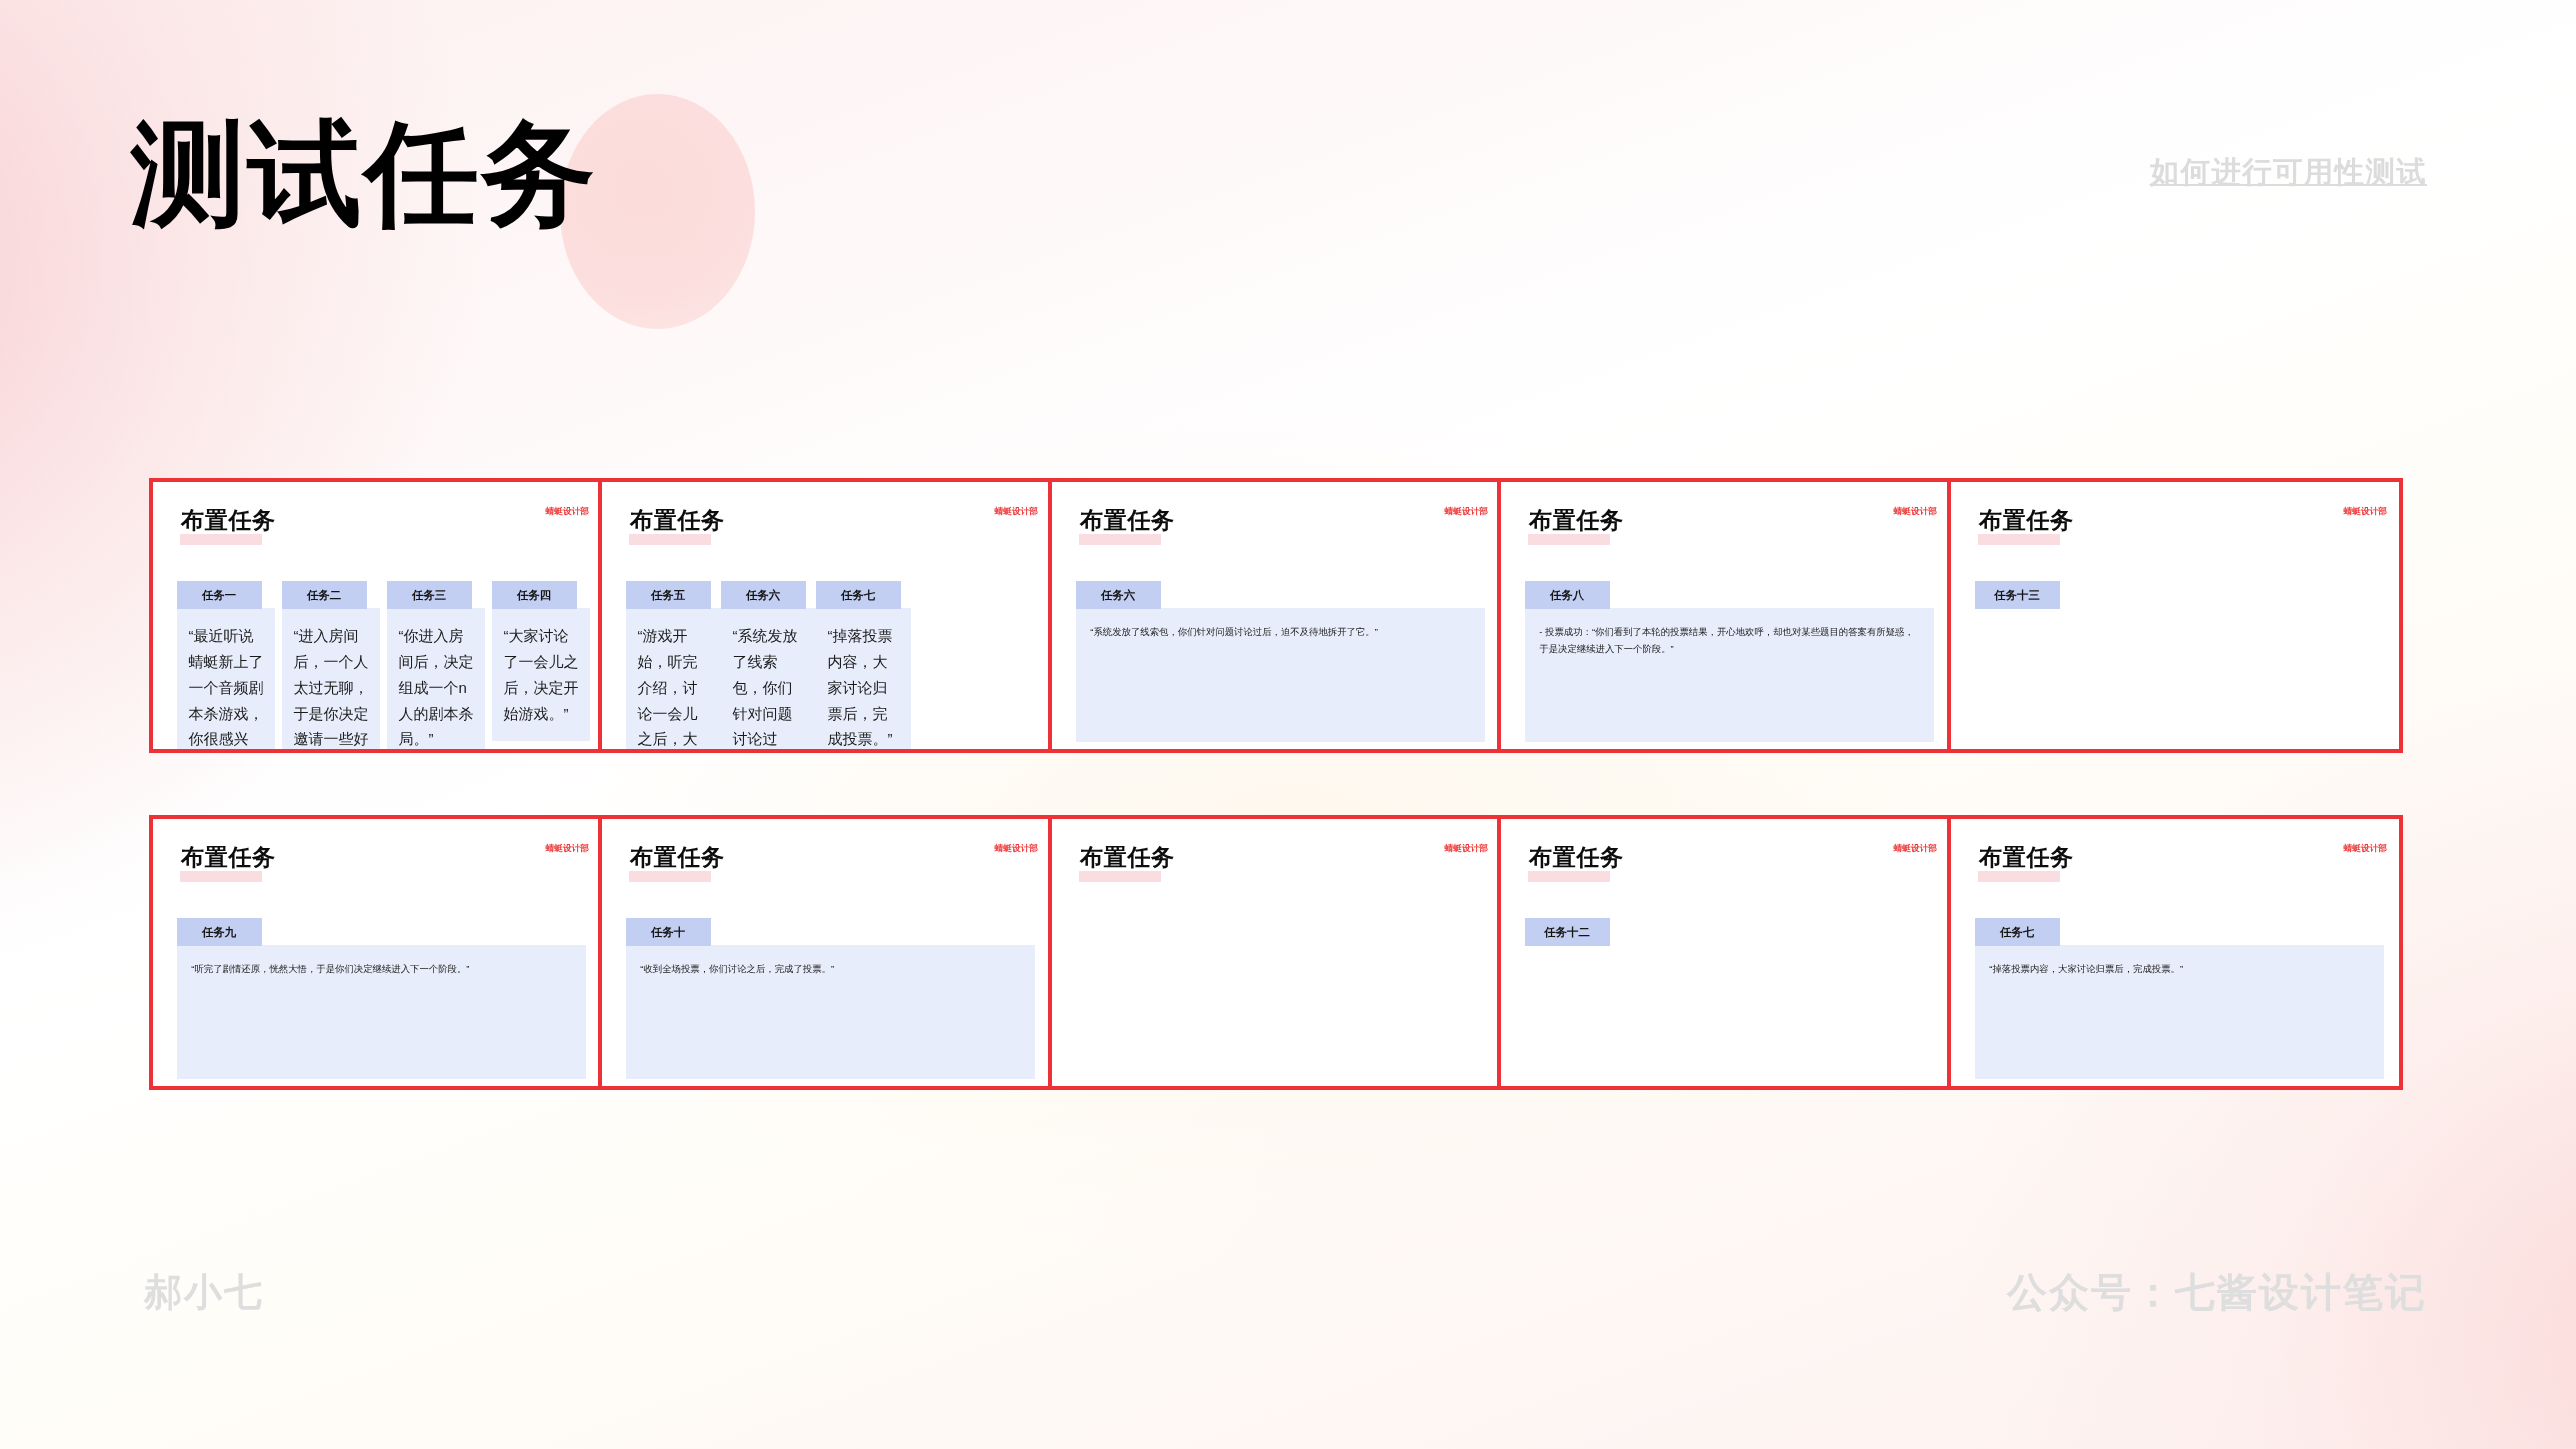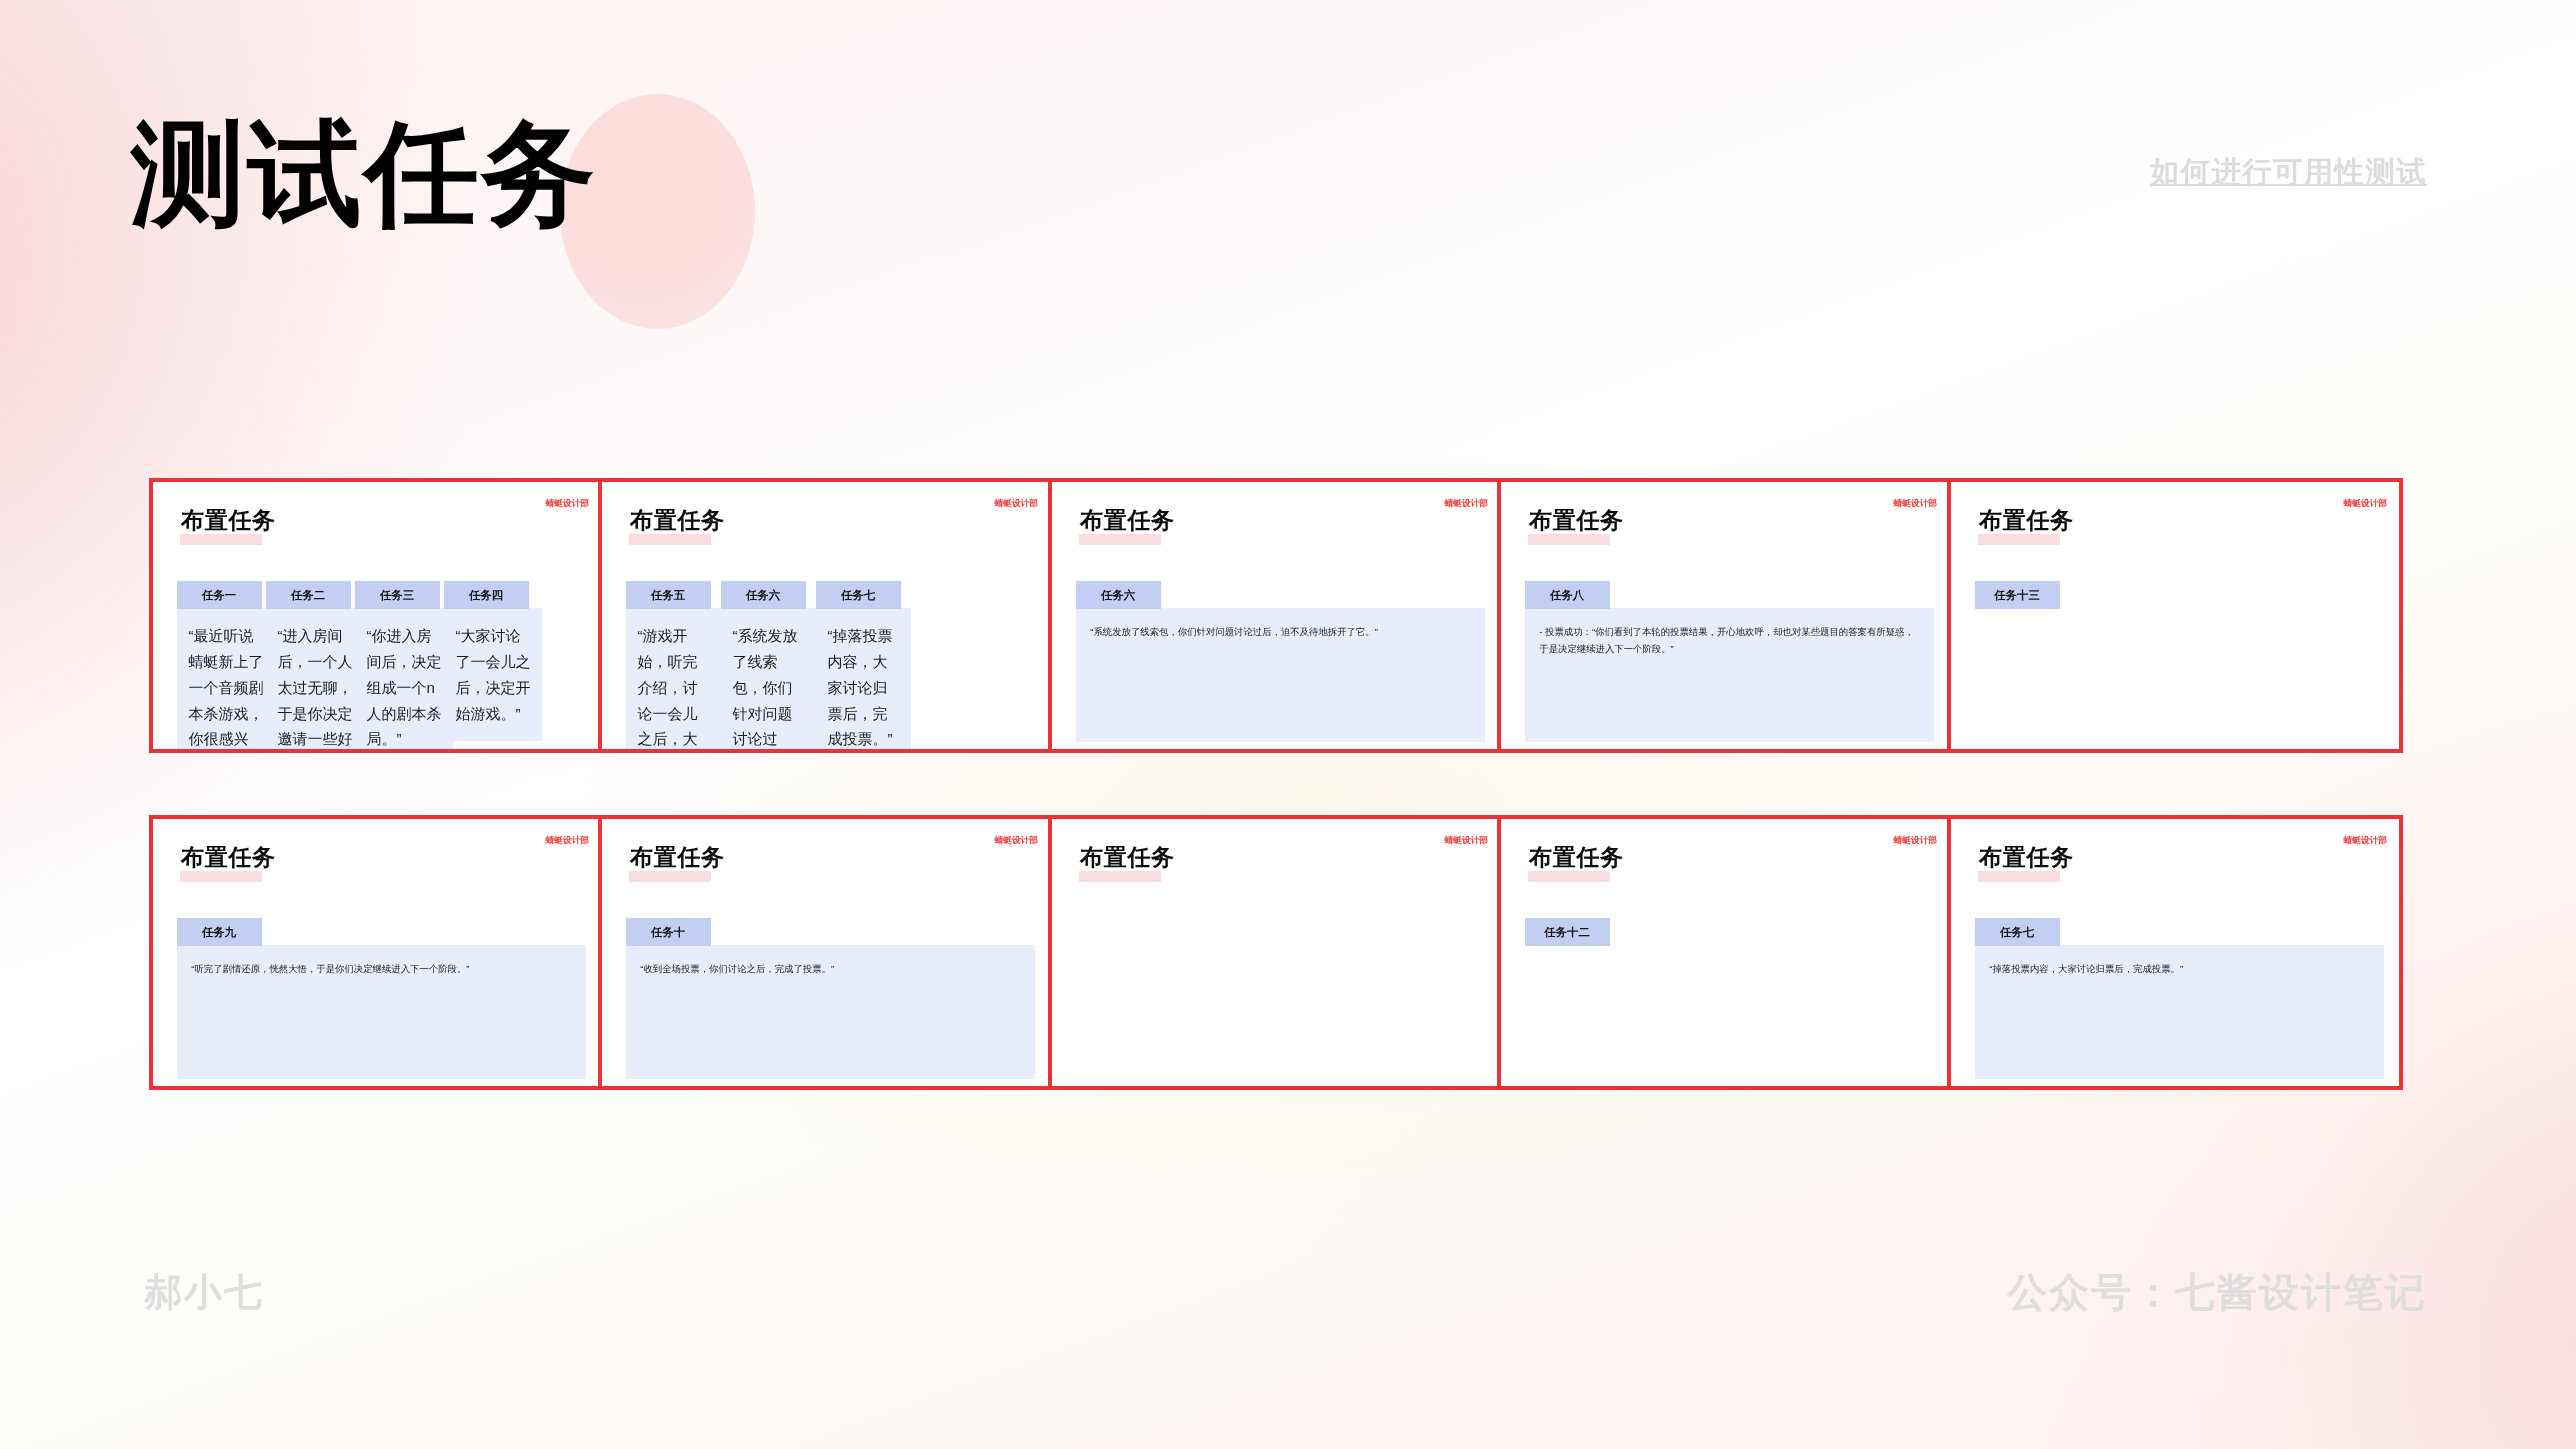--- a/index.html
+++ b/index.html
@@ -37,24 +37,24 @@
   #row-2{top:815px;}
   .slide{
     position:absolute;top:0;width:456px;height:275px;
     background:#ffffff;border:4.7px solid #ed3237;
   }
   .slide-inner{position:relative;width:100%;height:100%;overflow:hidden;background:#fff;}
   .slide-title{position:absolute;left:28px;top:27px;font-size:23px;font-weight:900;
     color:#0d0d0d;letter-spacing:0.7px;line-height:1;z-index:3;}
   .slide-title-underline{position:absolute;left:27px;top:52px;width:82px;height:11.4px;
     background:#fadde0;z-index:2;}
-  .slide-dept{position:absolute;right:12px;top:16px;font-size:8.7px;font-weight:700;
+  .slide-dept{position:absolute;right:12px;top:24px;font-size:8.7px;font-weight:700;
     color:#ee3a3a;letter-spacing:0px;white-space:nowrap;}
   
-  .task-cols{position:absolute;left:23.5px;top:99px;display:flex;gap:3px;}
+  .task-cols{position:absolute;left:23.5px;top:99px;display:flex;gap:19px;}
   .task-col{width:86px;}
   .task-col .t-head{height:28px;background:#c3cff2;display:flex;align-items:center;
     justify-content:center;font-size:11.4px;font-weight:800;color:#141414;
     position:relative;z-index:2;width:85px;}
   .task-col .t-body{background:#e7edfb;width:98px;min-height:133px;padding:14.8px 9.4px 10.7px 12px;
     margin-top:-0.7px;font-size:15px;line-height:1.72;color:#1a1a1a;letter-spacing:0px;}
   .task-cols.wide .task-col{width:67px;}
   .task-cols.wide .task-col .t-body{width:95px;}
   
   .task-full{position:absolute;left:23.5px;top:99px;right:14.8px;}

